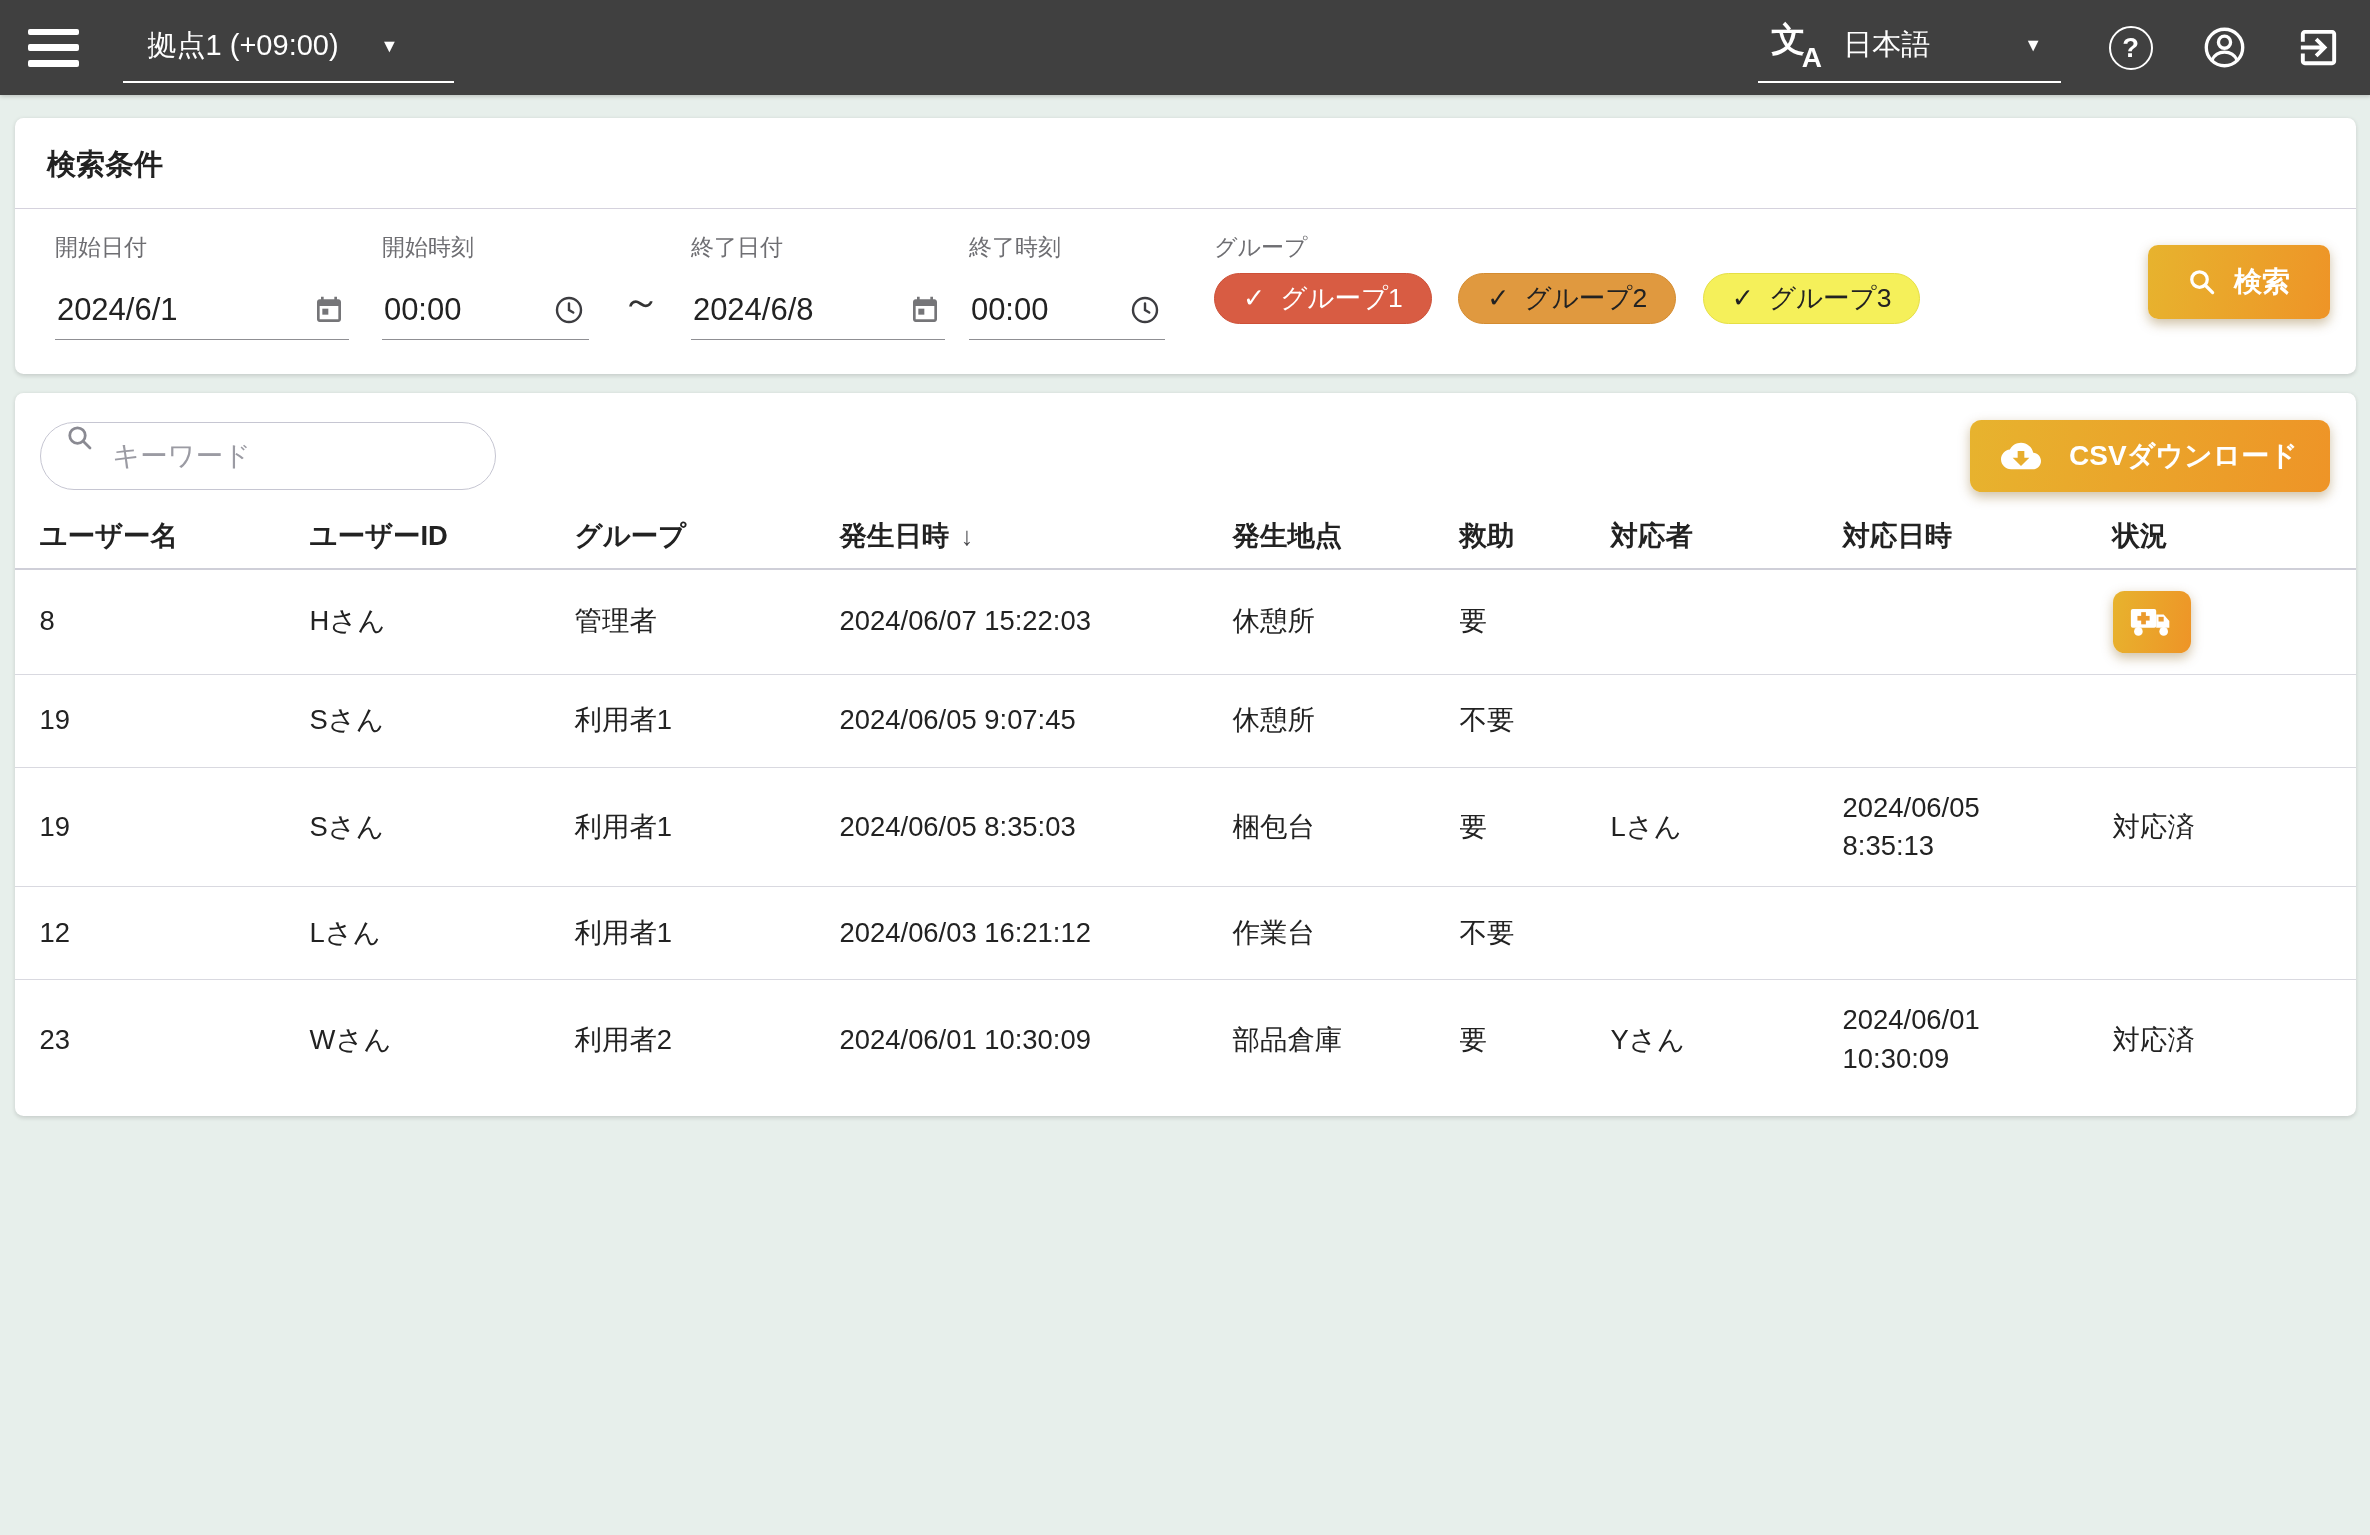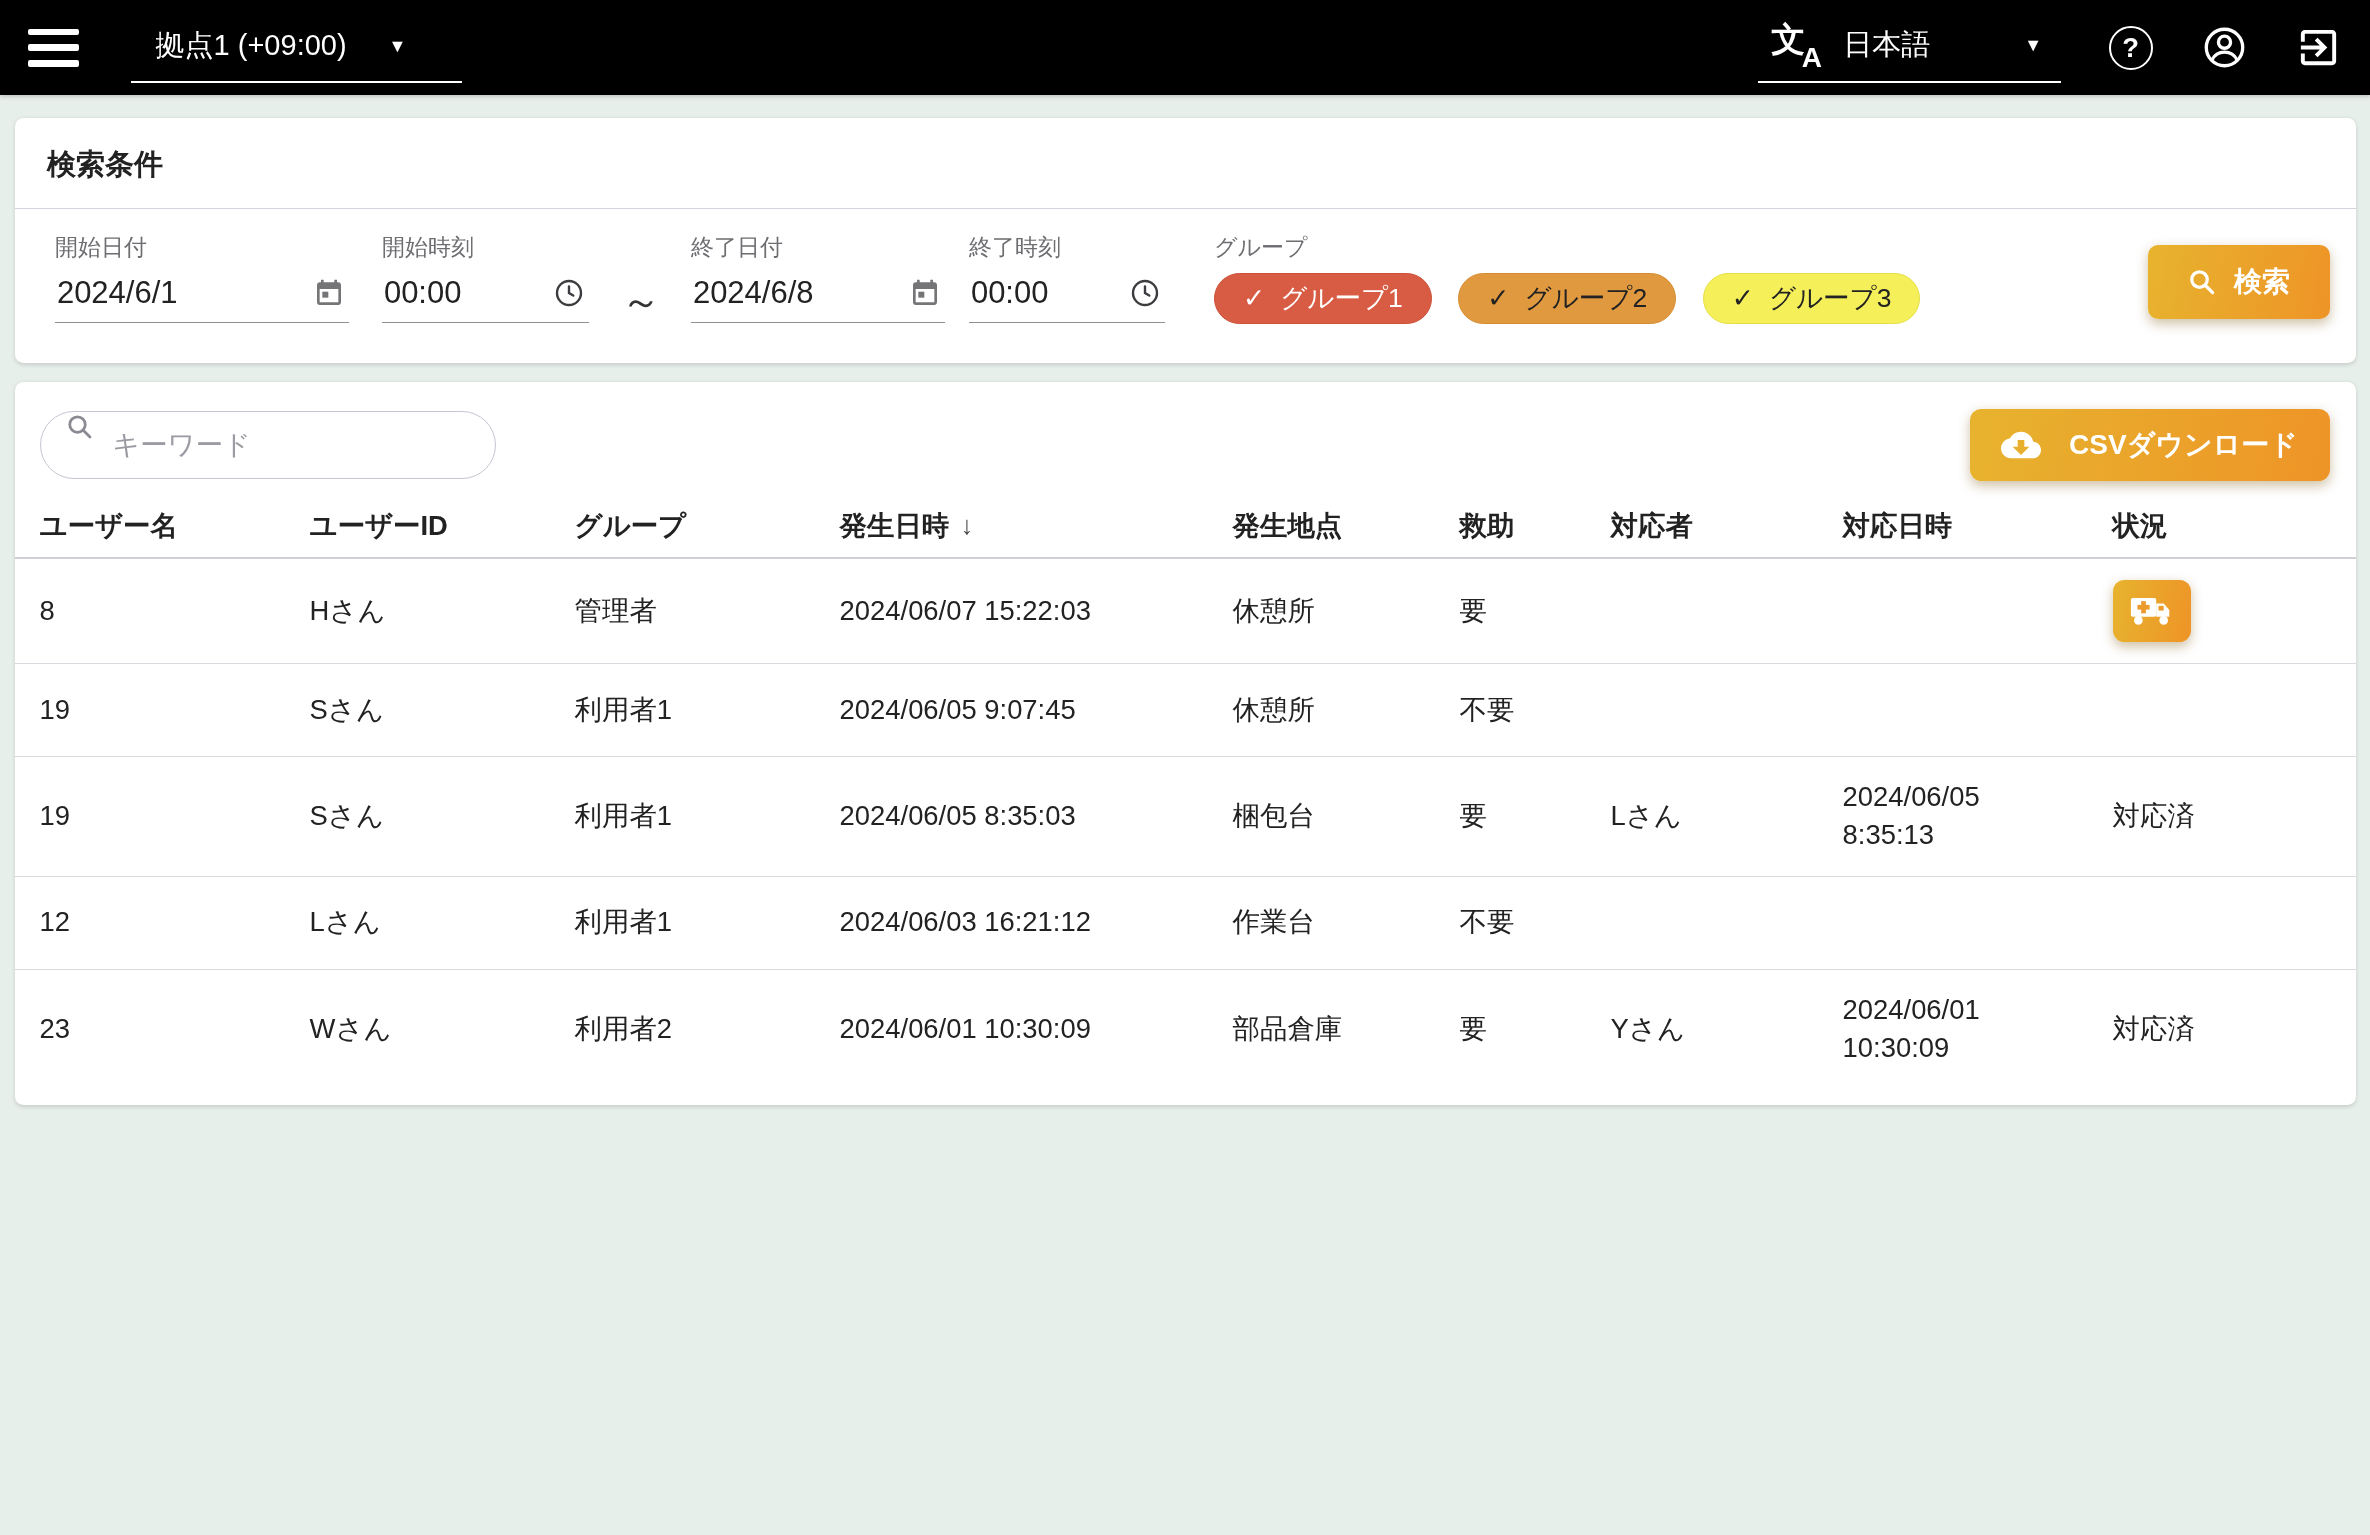--- a/index.html
+++ b/index.html
@@ -6,22 +6,22 @@
   html,body { width:2371px; height:1536px; }
   body {
     background:#e7efeb;
     font-family:"Liberation Sans","DejaVu Sans",sans-serif;
     color:#1f1f23;
     overflow:hidden;
   }
 
   
   .appbar {
-    height:95px; background:#000000; display:flex; align-items:center;
-    padding:0 28px; box-shadow:0 1.9px 4.7px rgba(0,0,0,.22); position:relative; z-index:5;gap:8px;
+    height:95px; background:#404040; display:flex; align-items:center;
+    padding:0 28px; box-shadow:0 1.9px 4.7px rgba(0,0,0,.22); position:relative; z-index:5;
   }
   .hamburger { width:51px; height:38px; display:flex; flex-direction:column; justify-content:space-between; cursor:pointer; margin-right:44px; }
   .hamburger span { display:block; height:6.6px; background:#fff; border-radius:1.9px; }
   .bar-select {
     display:flex; align-items:center; gap:42px; color:#fff; font-size:29px;
     border-bottom:2.8px solid #fff; padding:13.2px 24.6px 15px 24.6px; min-width:331px; cursor:pointer;
   }
   .caret { font-size:18px; color:#fff; line-height:1; }
   .bar-right { margin-left:auto; display:flex; align-items:center; gap:45px; }
   .lang-select {
@@ -43,21 +43,21 @@
   .card {
     background:#fff; border-radius:8.5px; margin:0 15px;
     box-shadow:0 1.9px 4.7px rgba(0,0,0,.14);
   }
   .search-card { margin-top:23px; }
   .card-title { font-size:29px; font-weight:bold; padding:26.5px 32px 23px 32px; color:#222; }
   .card-divider { height:1.9px; background:#d5d2dd; }
 
   
   .fields-row { display:flex; align-items:flex-start; padding:23px 26.5px 34px 40px; }
-  .field { display:flex; flex-direction:column; }
+  .field { display:flex; flex-direction:column;gap:17px; }
   .field-label { font-size:23px; color:#6e6e72; margin-bottom:9.5px; }
   .field-value-row {
     display:flex; align-items:center; justify-content:space-between;
     border-bottom:1.9px solid #8f8f93; padding:1.9px 3.8px 11.4px 1.9px; cursor:pointer;
   }
   .field-value { font-size:31px; color:#222; }
   .w-date1 { width:294px; }
   .w-time1 { width:207px; margin-left:33px; }
   .w-date2 { width:254px; }
   .w-time2 { width:196px; margin-left:24px; }

